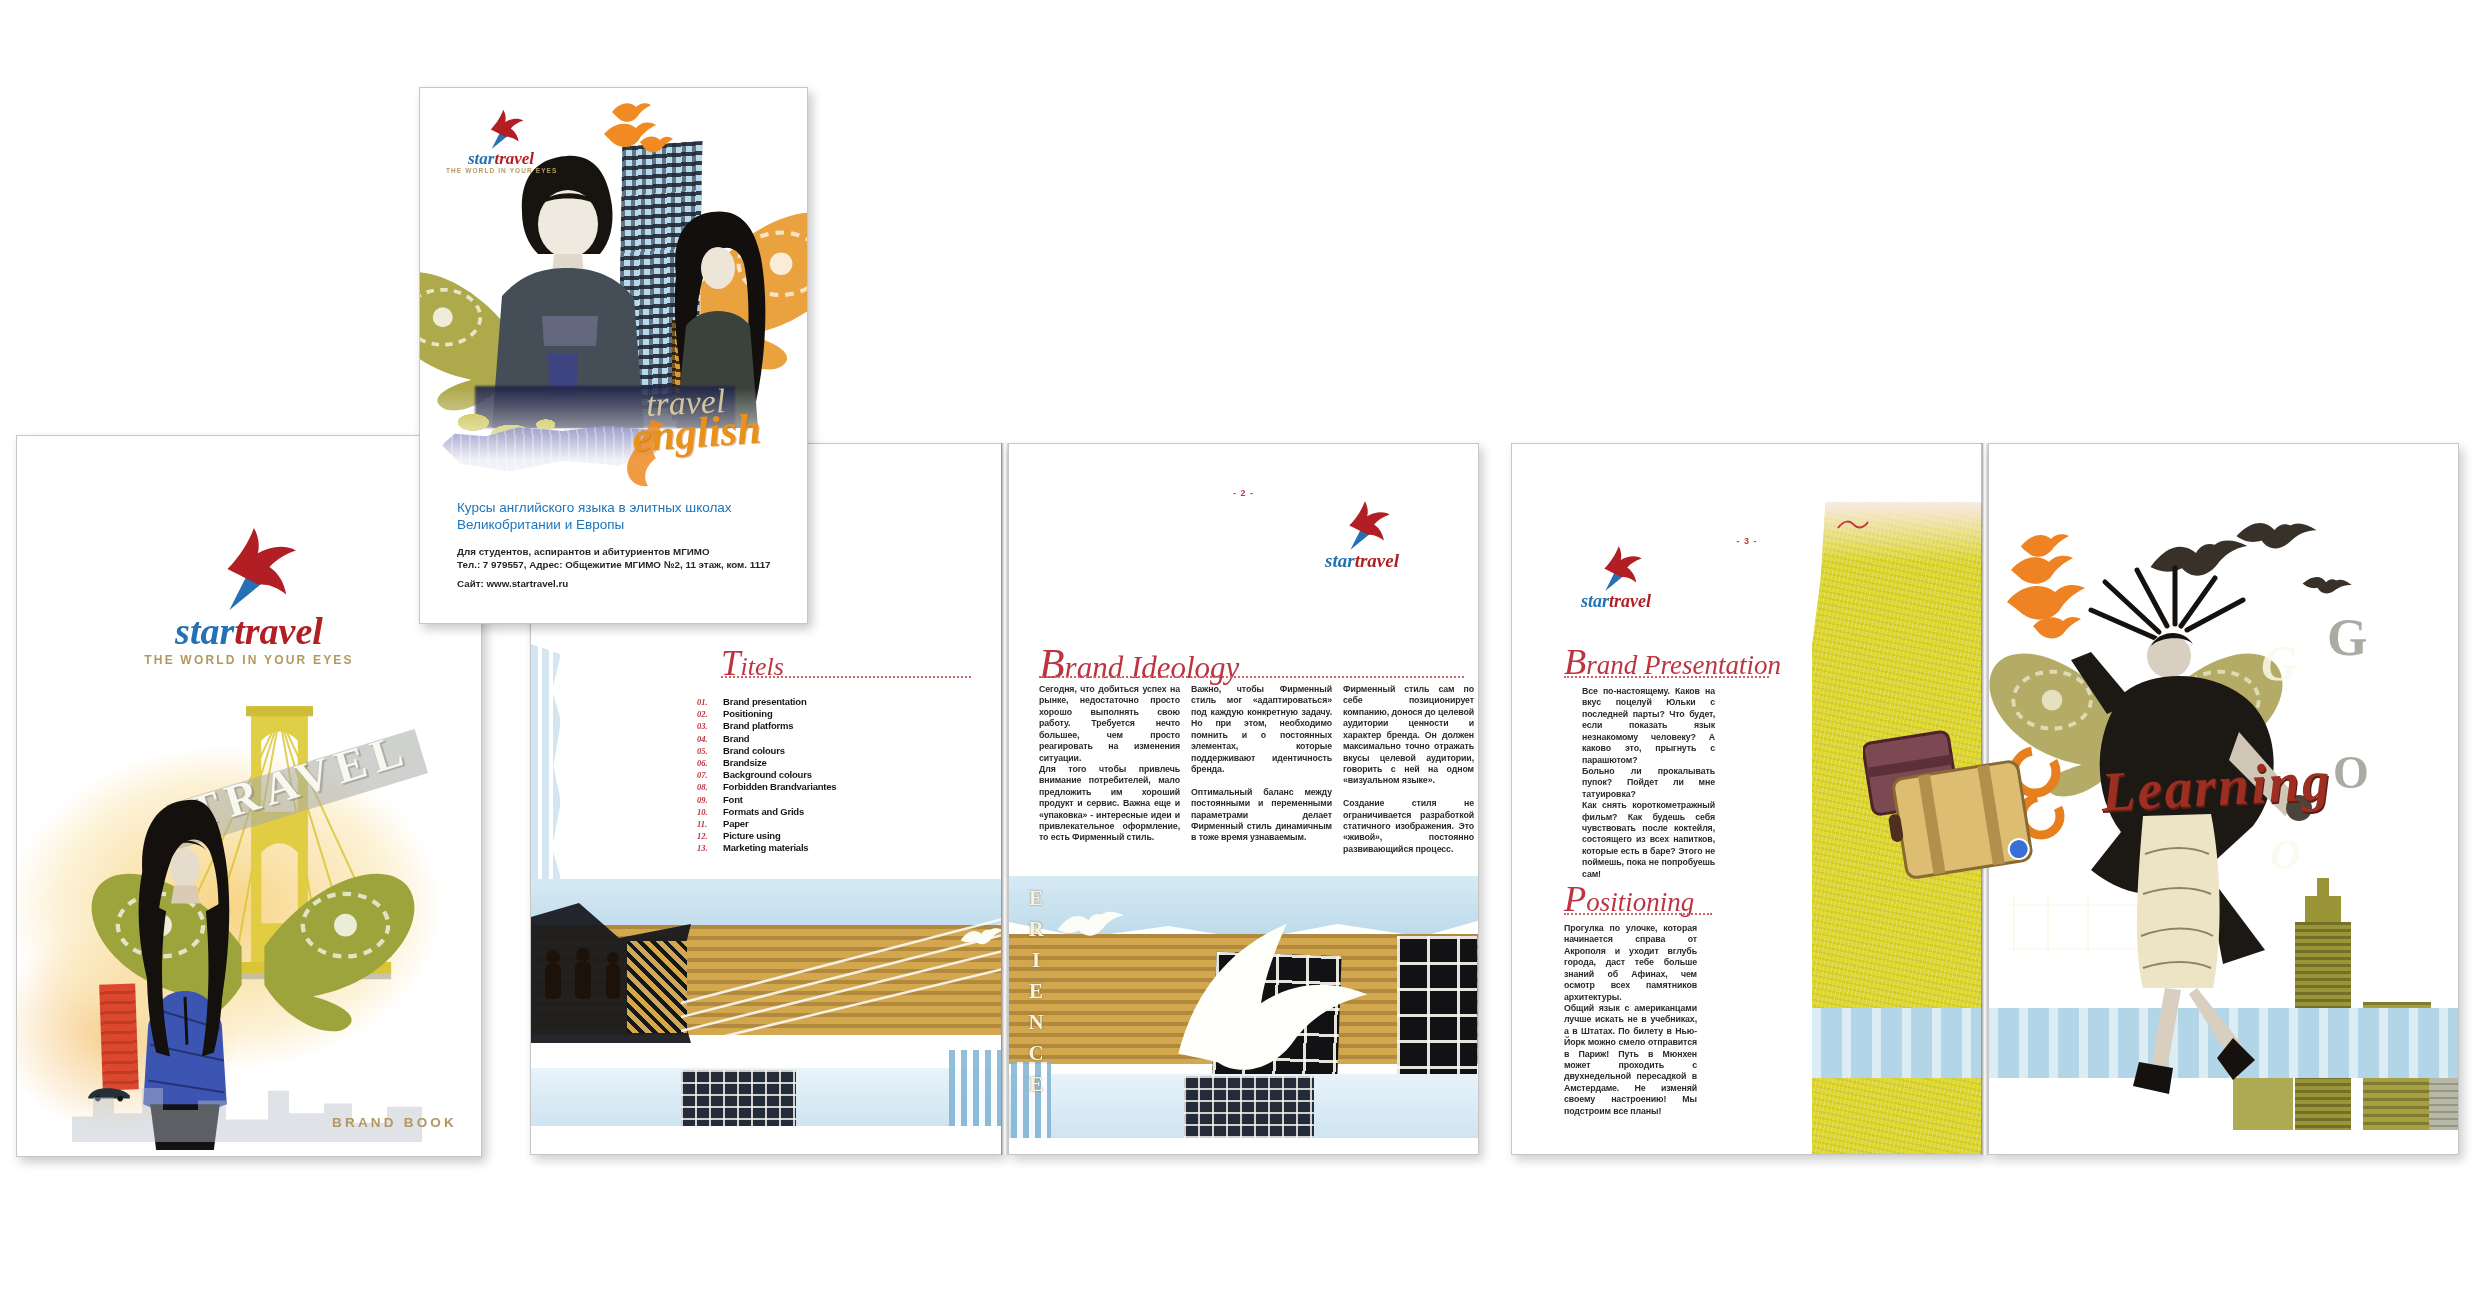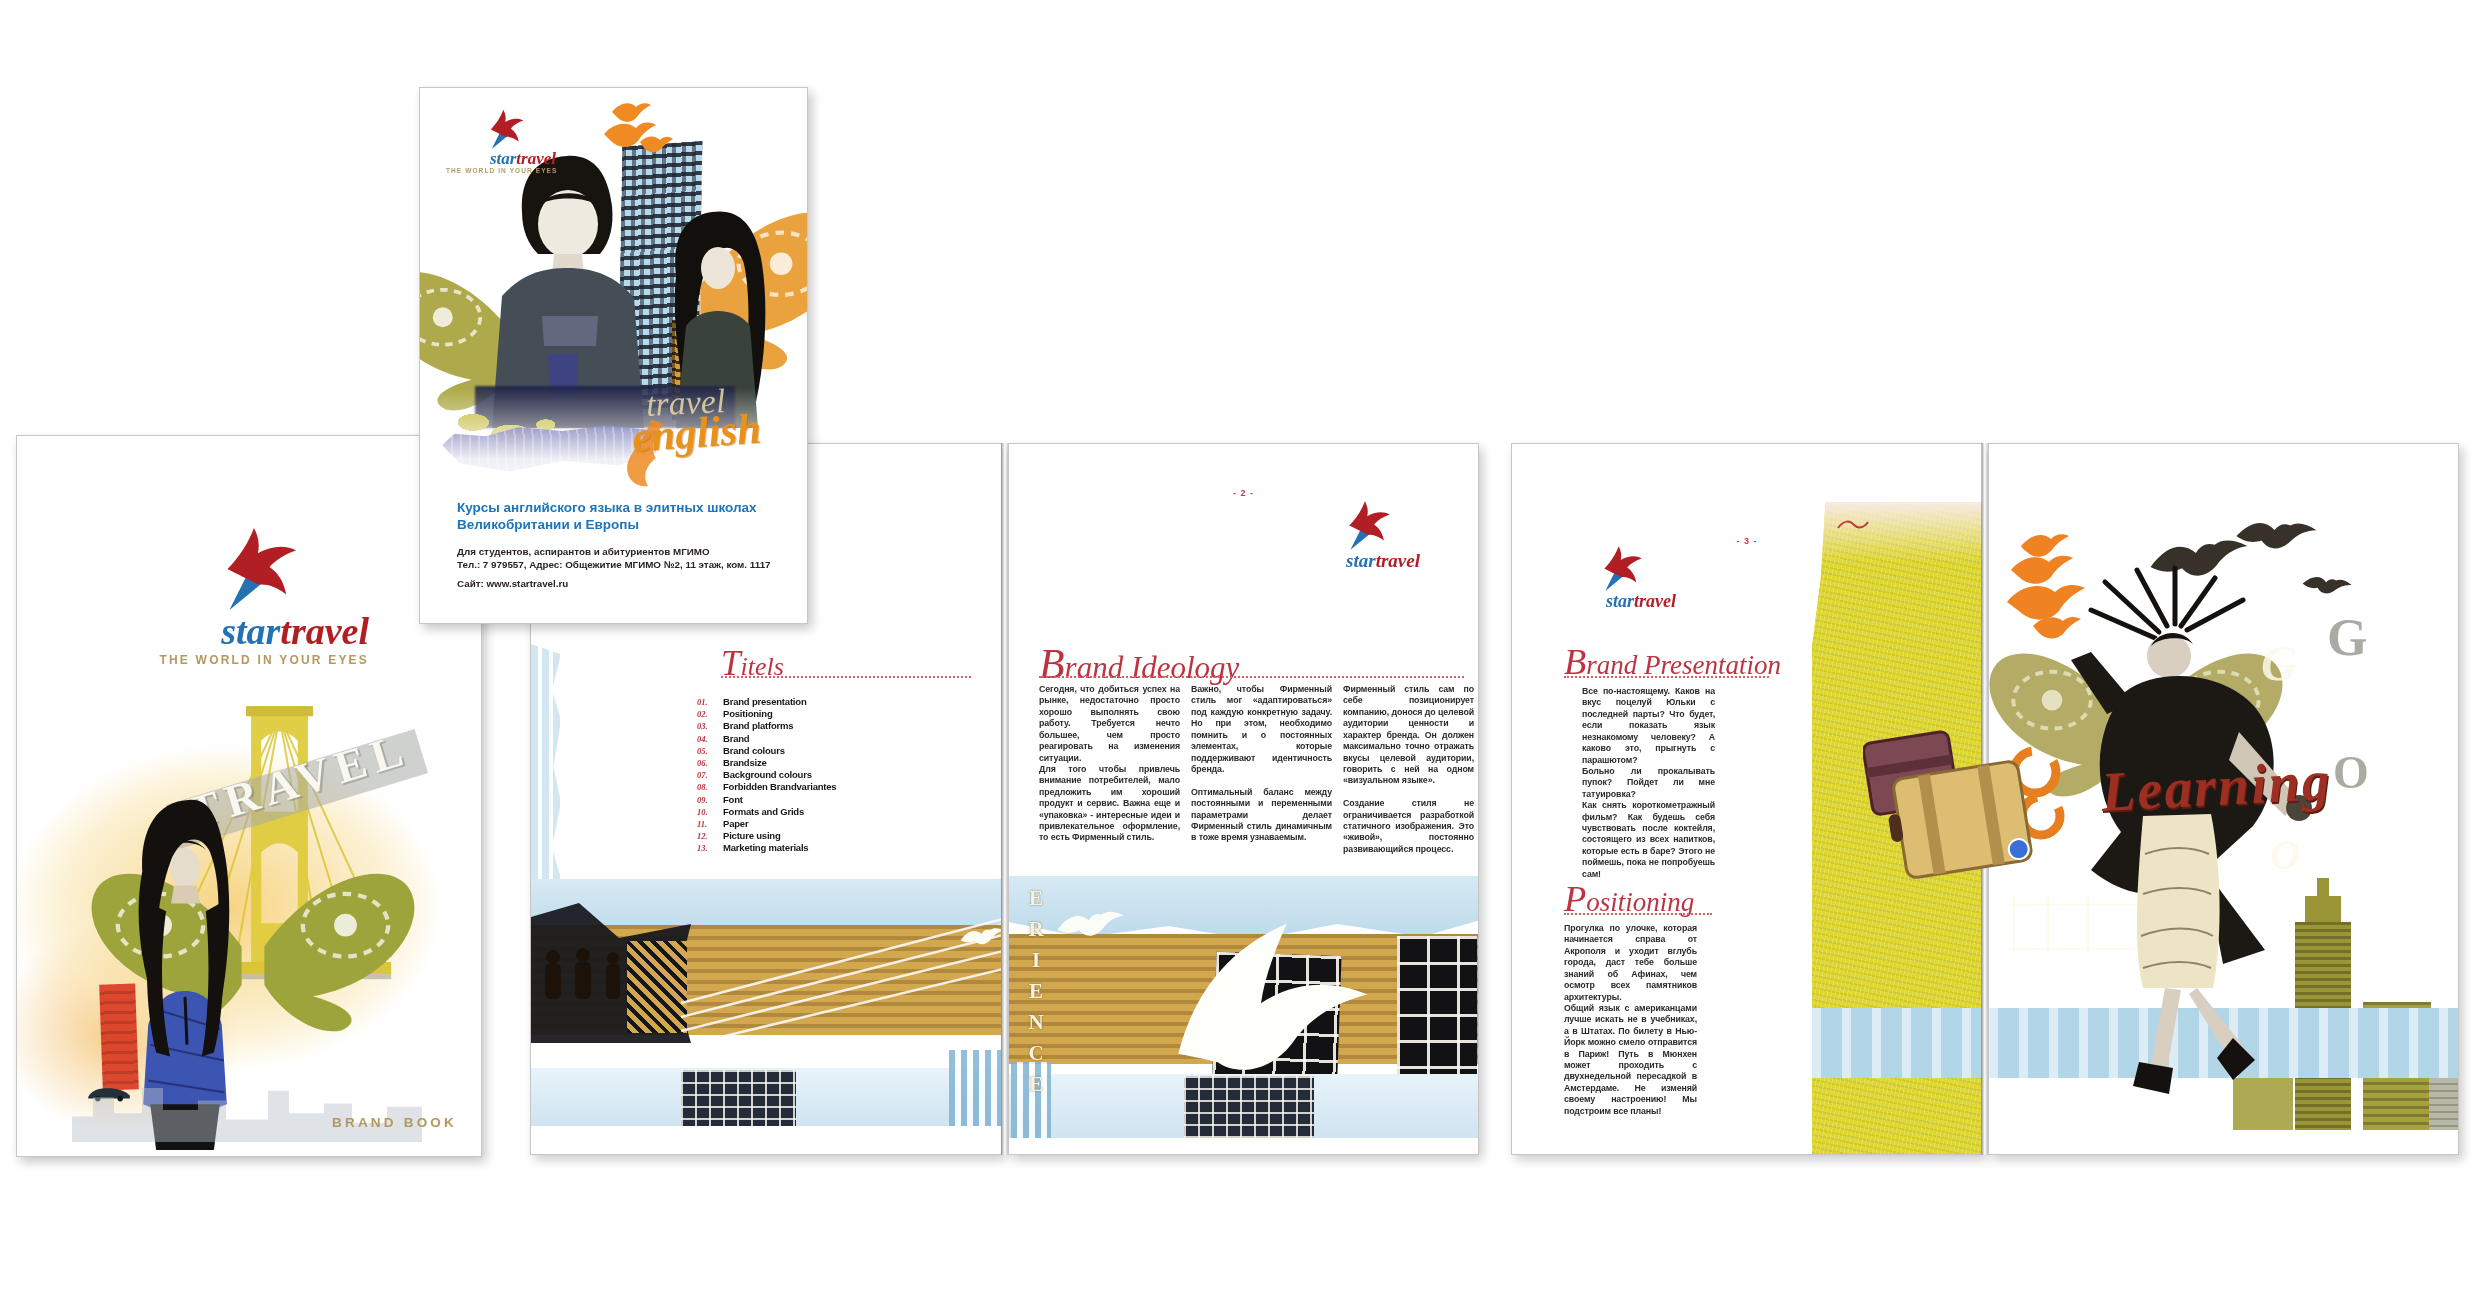--- a/index.html
+++ b/index.html
@@ -13,21 +13,21 @@
   .page { position:absolute; background:#fff; border:1px solid #c6c6c6;
           box-shadow:4px 5px 10px rgba(0,0,0,.22); overflow:hidden; }
   .spread { position:absolute; }
   .spread .pg { position:absolute; top:0; bottom:0; background:#fff;
                 border:1px solid #c6c6c6; box-shadow:4px 5px 10px rgba(0,0,0,.20);
                 overflow:hidden; }
   .fold { position:absolute; top:0; bottom:0; width:7px;
           background:linear-gradient(90deg, rgba(0,0,0,.30), rgba(255,255,255,.95) 55%, rgba(0,0,0,.15)); }
 
   
-  .logo { position:absolute; text-align:right; }
+  .logo { position:absolute; text-align:center; }
   .logo svg { display:block; margin:0 auto; }
   .logo-script { font-family:"Liberation Serif", serif; font-style:italic; font-weight:bold;
                  line-height:1; white-space:nowrap; }
   .logo-script .st { color:#2471b4; } .logo-script .tr { color:#b11f24; }
   .logo-tagline { font-weight:bold; color:#b3995f; white-space:nowrap; }
 
   
   .script-head { font-family:"Liberation Serif", serif; font-style:italic; color:#bd3440;
                  line-height:1; white-space:nowrap; }
   .script-head::first-letter { font-size:135%; }
@@ -76,21 +76,21 @@
   .fl-fade { position:absolute; left:0; right:0; top:300px; height:130px;
              background:linear-gradient(180deg, transparent, rgba(255,255,255,.92) 55%, #fff); }
   .fl-ghost { position:absolute; left:226px; top:296px; font-family:"Liberation Serif",serif;
               font-style:italic; font-size:34px; color:#ead9a8; opacity:.85; transform:rotate(-3deg); }
   .fl-english { position:absolute; left:212px; top:320px; font-family:"Liberation Serif",serif;
                 font-style:italic; font-weight:bold; font-size:43px; color:#e8921c;
                 transform:rotate(-4deg); text-shadow:1px 1px 0 rgba(180,90,10,.4); }
   .fl-splash { position:absolute; left:196px; top:330px; width:70px; height:72px; }
   .fl-headline { position:absolute; left:37px; top:388px; width:330px; font-size:17.5px;
                  font-weight:bold; color:#b22228; letter-spacing:-0.2px; }
-  .fl-sub { position:absolute; left:37px; top:412px; width:330px; font-size:13.5px; font-weight:bold;
+  .fl-sub { position:absolute; left:37px; top:412px; width:330px; font-size:13.5px; font-weight:normal;
             color:#1b75bc; line-height:1.25; white-space:pre-line; }
   .fl-info { position:absolute; left:37px; top:458px; width:340px; font-size:9.8px; font-weight:bold;
              color:#2a2422; line-height:1.3; }
   .fl-site { position:absolute; left:37px; top:490px; font-size:9.8px; font-weight:bold; color:#2a2422; }
 
   
   .cover { left:16px; top:435px; width:466px; height:722px; z-index:2; }
   .cv-logo { left:50%; transform:translateX(-50%); top:88px; width:240px; }
   .cv-logo .logo-script { font-size:38px; }
   .cv-logo .logo-tagline { font-size:12px; letter-spacing:2.2px; margin-top:3px; }

